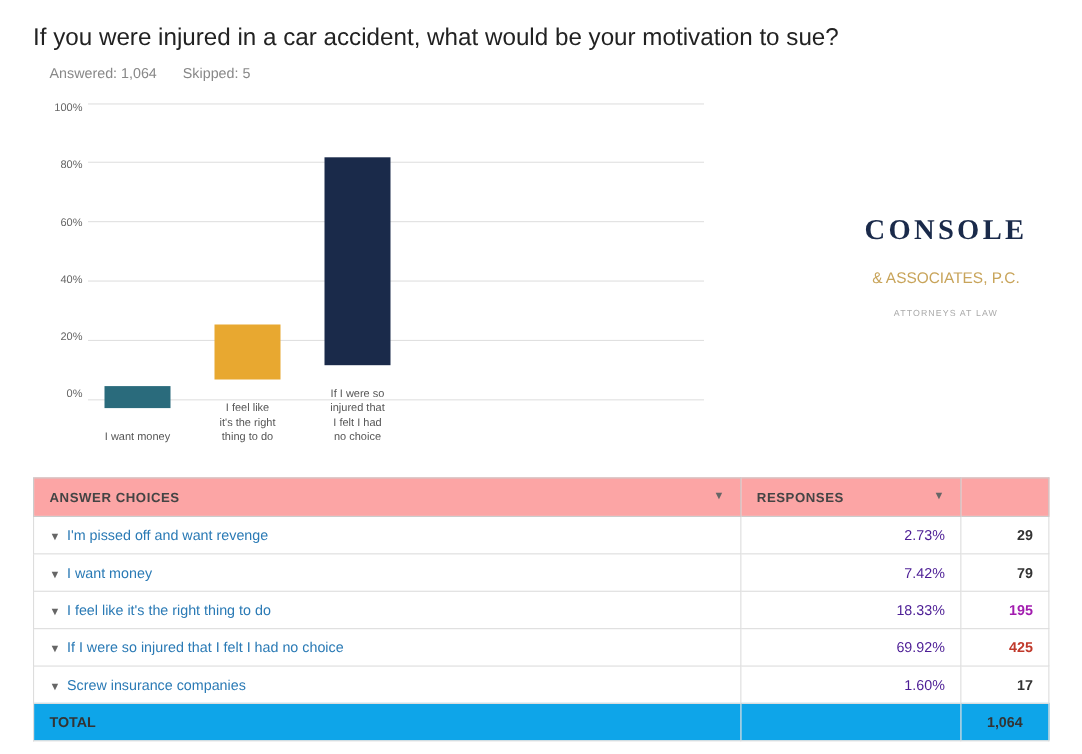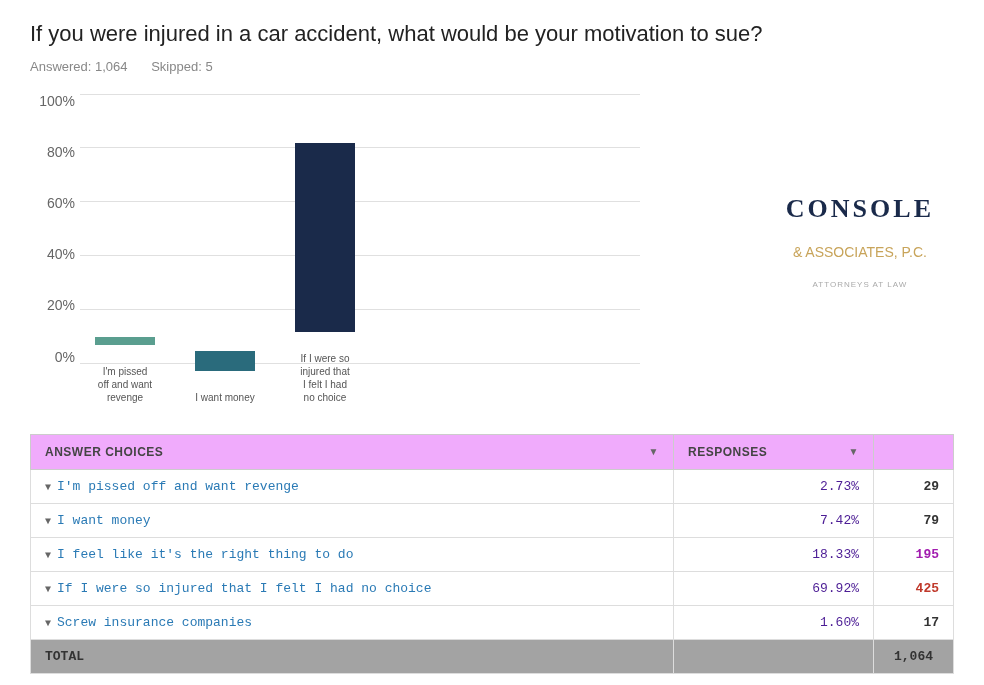--- a/index.html
+++ b/index.html
@@ -15,20 +15,21 @@
       font-size: 22px;
       font-weight: normal;
       color: #222;
       margin-bottom: 10px;
       line-height: 1.3;
     }
     .meta {
       font-size: 13px;
       color: #555;
       margin-bottom: 20px;
+      margin-left: 15px;
     }
     .meta span { margin-right: 20px; }
     .meta .answered { color: #888; }
     .meta .skipped { color: #888; }
 
     
     .chart-wrapper {
       display: flex;
       align-items: flex-start;
       margin-bottom: 30px;
@@ -47,21 +48,21 @@
       left: 0;
       top: 0;
       height: 270px;
       display: flex;
       flex-direction: column-reverse;
       justify-content: space-between;
       width: 45px;
       text-align: right;
     }
     .y-axis span {
-      font-size: 14px;
+      font-size: 10px;
       color: #666;
       line-height: 1;
     }
     .grid-lines {
       position: absolute;
       left: 50px;
       top: 0;
       width: 560px;
       height: 270px;
       display: flex;
@@ -132,38 +133,37 @@
       margin-top: 2px;
     }
 
     
     .data-table {
       width: 100%;
       border-collapse: collapse;
       font-size: 13px;
     }
     .data-table thead tr {
-      background: #f0abfc;
+      background: #fca5a5;
     }
     .data-table thead th {
       padding: 10px 14px;
       text-align: left;
       font-weight: bold;
       font-size: 12px;
       color: #444;
       border: 1px solid #ccc;
       text-transform: uppercase;
       letter-spacing: 0.5px;
     }
     .data-table thead th.responses-col {
       width: 200px;
     }
     .data-table tbody tr {
       border-bottom: 1px solid #ddd;
-      font-family: Liberation Mono, monospace;
     }
     .data-table tbody tr:last-child.total-row {
       background: #e8e8e8;
       font-weight: bold;
     }
     .data-table tbody td {
       padding: 9px 14px;
       border: 1px solid #ddd;
       color: #333;
     }
@@ -178,21 +178,21 @@
       text-align: right;
       font-weight: bold;
       color: #c0392b;
     }
     .data-table tbody td.count-cell.dark {
       color: #333;
     }
     .data-table tbody .total-row td {
       font-weight: bold;
       color: #333;
-      background: #a3a3a3;
+      background: #0ea5e9;
       margin-left: 12px;
     }
     .data-table tbody .total-row td.count-cell {
       color: #333;
       text-align: center;
     }
     .dropdown-icon {
       color: #666;
       font-size: 10px;
       margin-right: 6px;
@@ -230,28 +230,28 @@
     <div class="grid-lines" id="grid-lines-container">
         <div class="grid-line"></div>
         <div class="grid-line"></div>
         <div class="grid-line"></div>
         <div class="grid-line"></div>
         <div class="grid-line"></div>
         <div class="grid-line"></div>
       </div>
     <div class="bars-container" id="bars-container">
         <div class="bar-group">
-          <div class="bar" style="background-color: rgb(90, 158, 143); height: 7.371px;"></div>
-          <div class="bar-label" style="white-space: pre-line;">I'm pissed
-off and want
-revenge</div>
-        </div>
-        <div class="bar-group">
           <div class="bar" style="background-color: rgb(42, 107, 124); height: 20.034px;"></div>
           <div class="bar-label" style="white-space: pre-line;">I want money</div>
+        </div>
+        <div class="bar-group">
+          <div class="bar" style="background-color: rgb(232, 168, 48); height: 49.491px;"></div>
+          <div class="bar-label" style="white-space: pre-line;">I feel like
+it's the right
+thing to do</div>
         </div>
         <div class="bar-group">
           <div class="bar" style="background-color: rgb(26, 42, 74); height: 188.784px;"></div>
           <div class="bar-label" style="white-space: pre-line;">If I were so
 injured that
 I felt I had
 no choice</div>
         </div>
       </div>
   </div>

